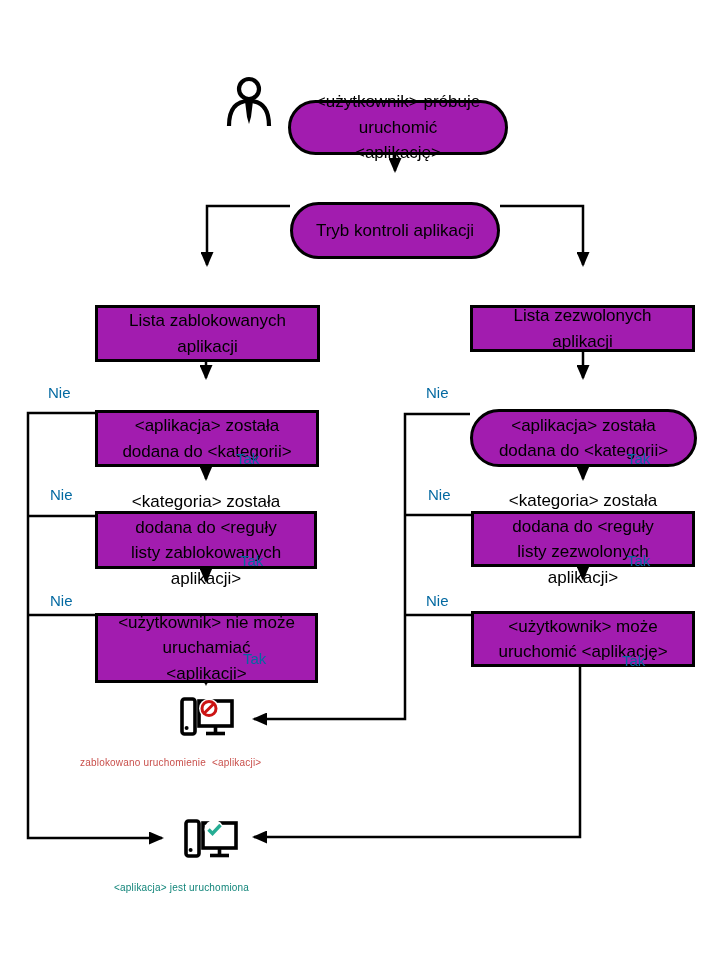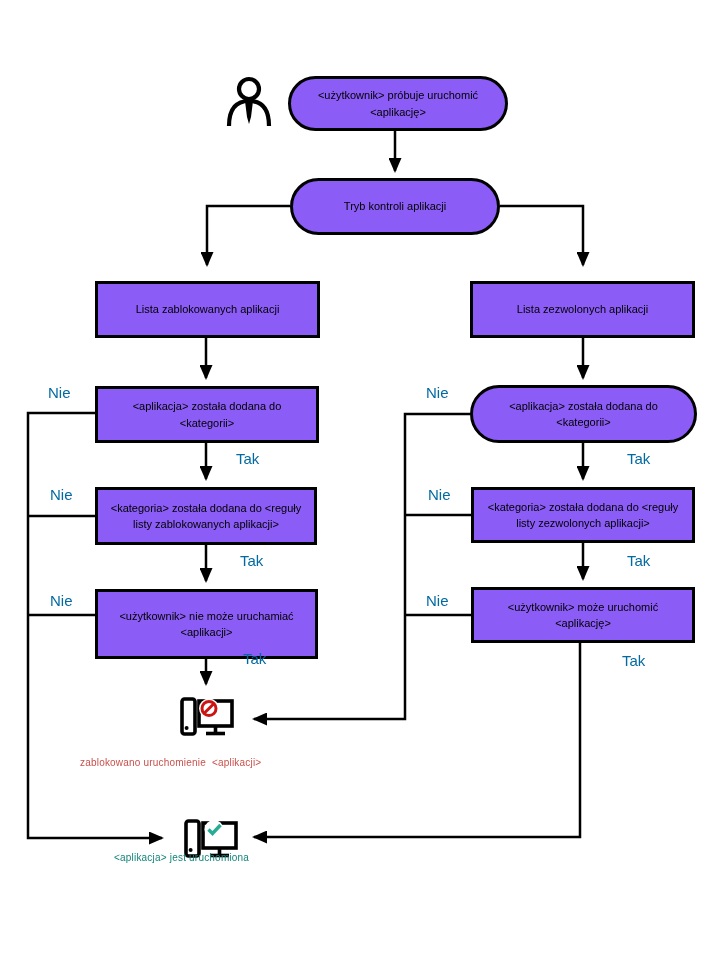--- a/index.html
+++ b/index.html
@@ -1,21 +1,21 @@
 <!DOCTYPE html>
 <html><head>
 <meta charset="utf-8">
 <style>
   html,body{margin:0;padding:0;background:#fff;}
   #canvas{position:relative;width:720px;height:960px;background:#fff;
           font-family:"Liberation Sans",sans-serif;overflow:hidden;}
   .node{position:absolute;display:flex;align-items:center;justify-content:center;
-        text-align:center;font-size:11px;line-height:1.5;color:#000;
-        border:3px solid #000;background:#8b5cf6;white-space:pre-line;
-        box-sizing:border-box;padding:2px 10px;}
+        text-align:center;font-size:17px;line-height:1.5;color:#000;
+        border:3px solid #000;background:#a21caf;white-space:pre-line;
+        box-sizing:border-box;padding:2px 10px;margin-top:24px;}
   .oval{border-radius:29px;}
   .edge-label{position:absolute;font-size:15px;color:#0369a1;}
   .outcome{position:absolute;font-size:10px;letter-spacing:.2px;white-space:pre;}
   .icon-wrap{position:absolute;}
   #connectors{position:absolute;left:0;top:0;pointer-events:none;}
 </style>
 </head>
 <body>
 
 <div id="canvas">
@@ -60,21 +60,21 @@
 &lt;aplikację&gt;</span>
   </div>
 
   <div class="node" style="left:95px;top:281px;width:225px;height:57px;">
     <span>Lista zablokowanych aplikacji</span>
   </div>
 
   <div class="node oval" style="left:290px;top:178px;width:210px;height:57px;">
     <span>Tryb kontroli aplikacji</span>
   </div>
-  <div class="node" style="left:470px;top:281px;width:225px;height:57px;">
+  <div class="node" style="left:470px;top:281px;width:225px;height:47px;">
     <span>Lista zezwolonych aplikacji</span>
   </div>
 
   <div class="node" style="left:95px;top:386px;width:224px;height:57px;">
     <span>&lt;aplikacja&gt;  została dodana do  &lt;kategorii&gt;</span>
   </div>
   <div class="node oval" style="left:470px;top:385px;width:227px;height:58px;">
     <span>&lt;aplikacja&gt;  została dodana do  &lt;kategorii&gt;</span>
   </div>
 
@@ -129,15 +129,15 @@
       <rect x="4" y="7" width="13" height="35" rx="2.5" fill="#fff" stroke="#000" stroke-width="3.6"></rect>
       <circle cx="8.6" cy="36" r="2" fill="#000"></circle>
       <rect x="21" y="9" width="33" height="25" fill="#fff" stroke="#000" stroke-width="3.6"></rect>
       <line x1="37.5" y1="34" x2="37.5" y2="41" stroke="#000" stroke-width="3.6"></line>
       <line x1="28" y1="41.5" x2="47" y2="41.5" stroke="#000" stroke-width="3.6"></line>
       <circle cx="32" cy="15.5" r="9.5" fill="#fff"></circle>
       <path d="M26.5,15.5 L30.5,19.5 L38.5,11" fill="none" stroke="#26ad94" stroke-width="3.4"></path>
     </svg>
   </div>
 
-  <div class="outcome" style="left:114px;top:852px;color:#12857a;">&lt;aplikacja&gt; jest uruchomiona</div>
+  <div class="outcome" style="left:114px;top:882px;color:#12857a;">&lt;aplikacja&gt; jest uruchomiona</div>
 
 </div>
 
 </body></html>

